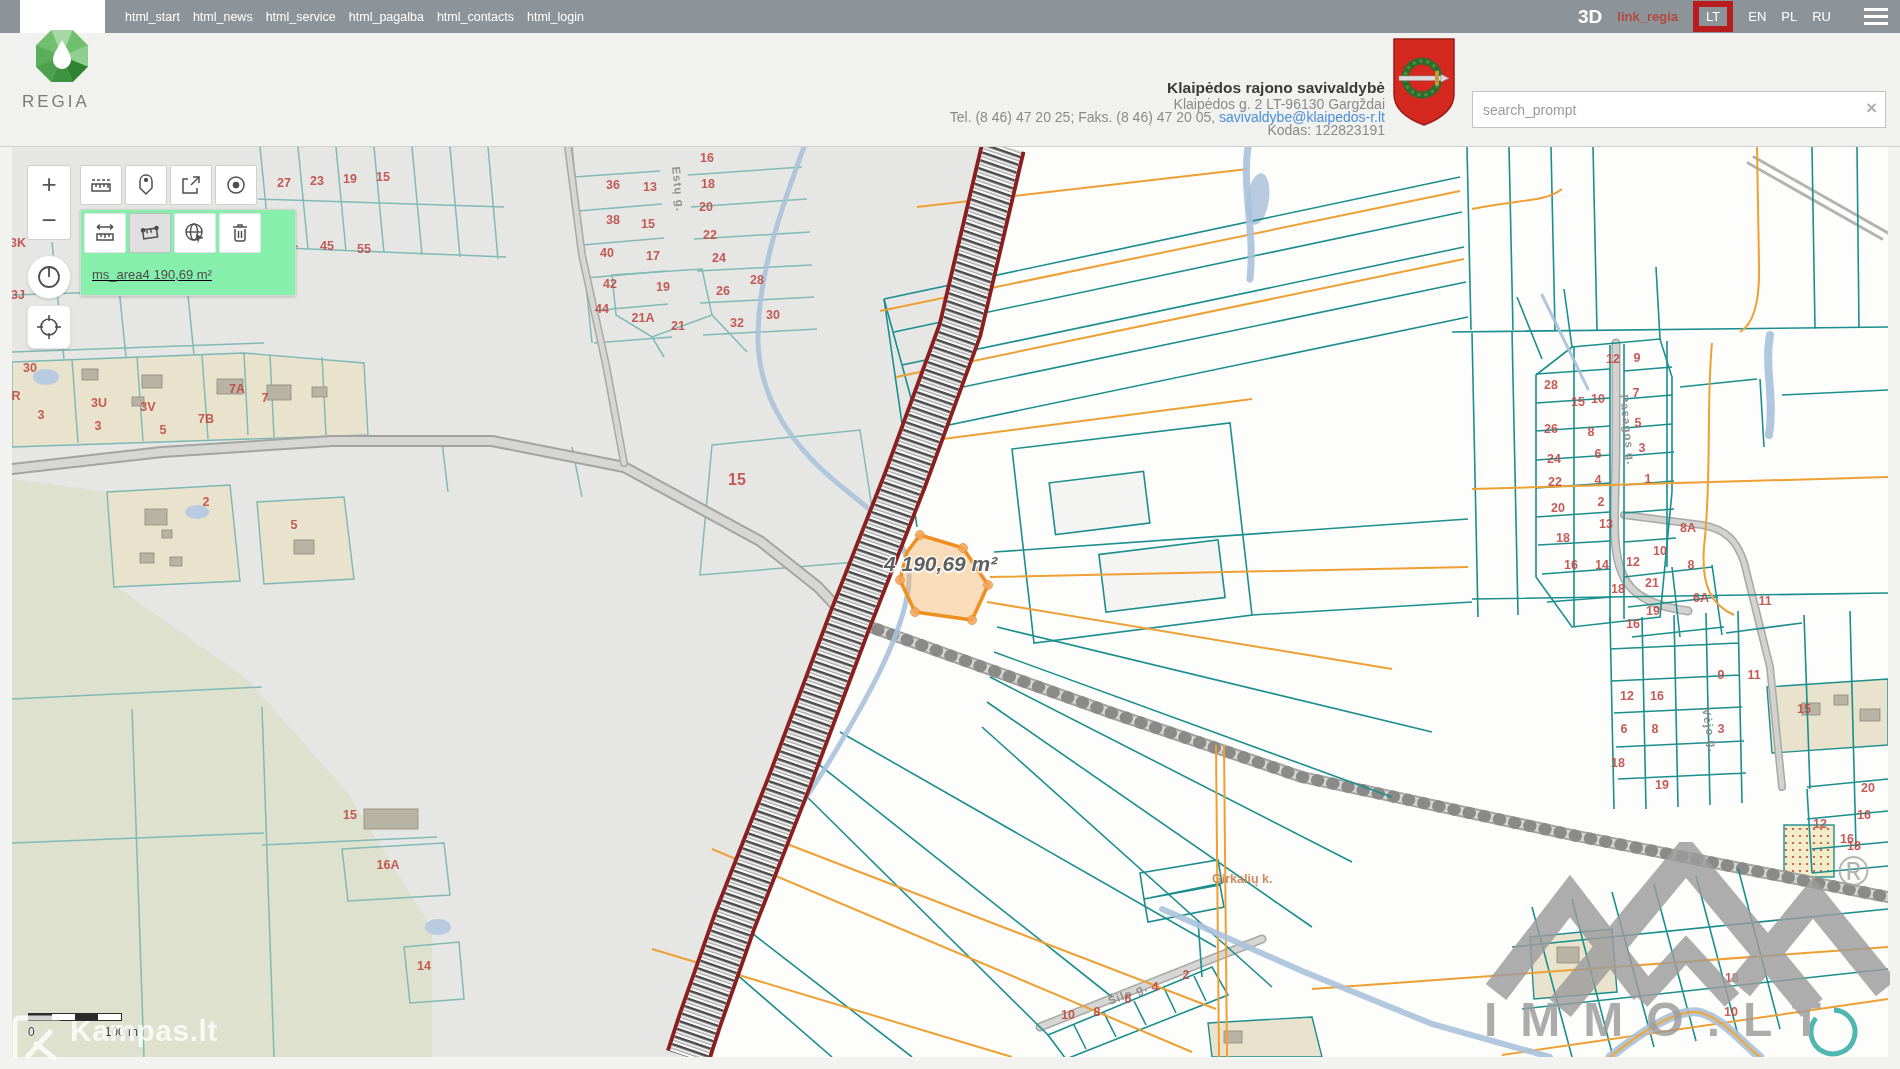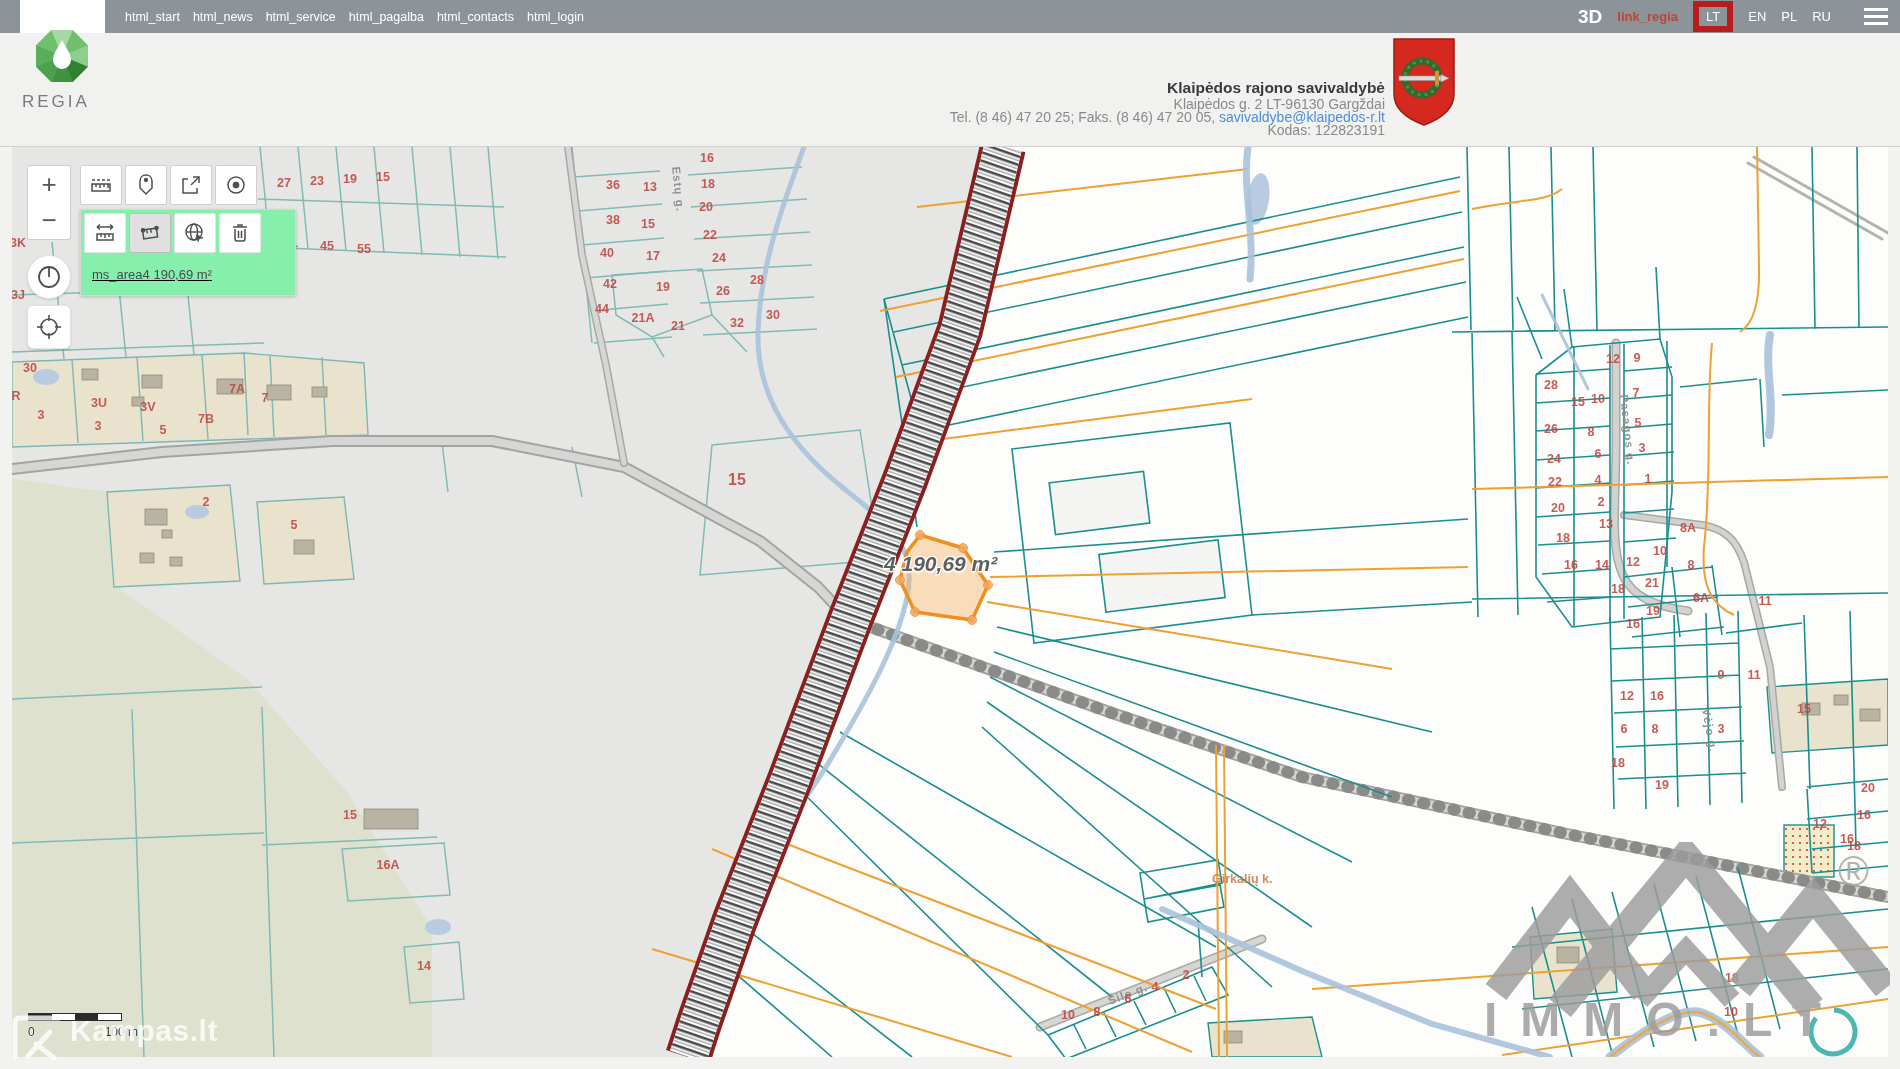--- a/index.html
+++ b/index.html
@@ -108,20 +108,24 @@
         </span>
     </div>
   </div>
 
   <div class="header">
     <div class="org">
       <div class="title">Klaipėdos rajono savivaldybė</div>
       <div class="line">Klaipėdos g. 2 LT-96130 Gargždai</div>
       <div class="line"><span>Tel. (8 46) 47 20 25; Faks. (8 46) 47 20 05, </span><a href="#">savivaldybe@klaipedos-r.lt</a></div>
       <div class="line">Kodas: 122823191</div>
+    </div>
+    <div class="search-wrap">
+      <input type="text" placeholder="search_prompt" style="">
+      <span class="search-clear">×</span>
     </div>
   </div>
 
   <svg class="gem" width="64" height="72" viewBox="0 0 64 72">
     <polygon points="57.9,46.7 42.7,61.9 21.3,61.9 6.1,46.7 6.1,25.3 21.3,10.1 42.7,10.1 57.9,25.3" fill="#6fbf6f"></polygon>
     <polygon points="32,36 57.9,25.3 57.9,46.7" fill="#8fce8f"></polygon>
     <polygon points="32,36 42.7,61.9 21.3,61.9" fill="#3f9340"></polygon>
     <polygon points="32,36 6.1,25.3 6.1,46.7" fill="#5aae5a"></polygon>
     <polygon points="32,36 21.3,10.1 42.7,10.1" fill="#a5d8a5"></polygon>
     <polygon points="32,36 57.9,46.7 42.7,61.9" fill="#2f8330"></polygon>

